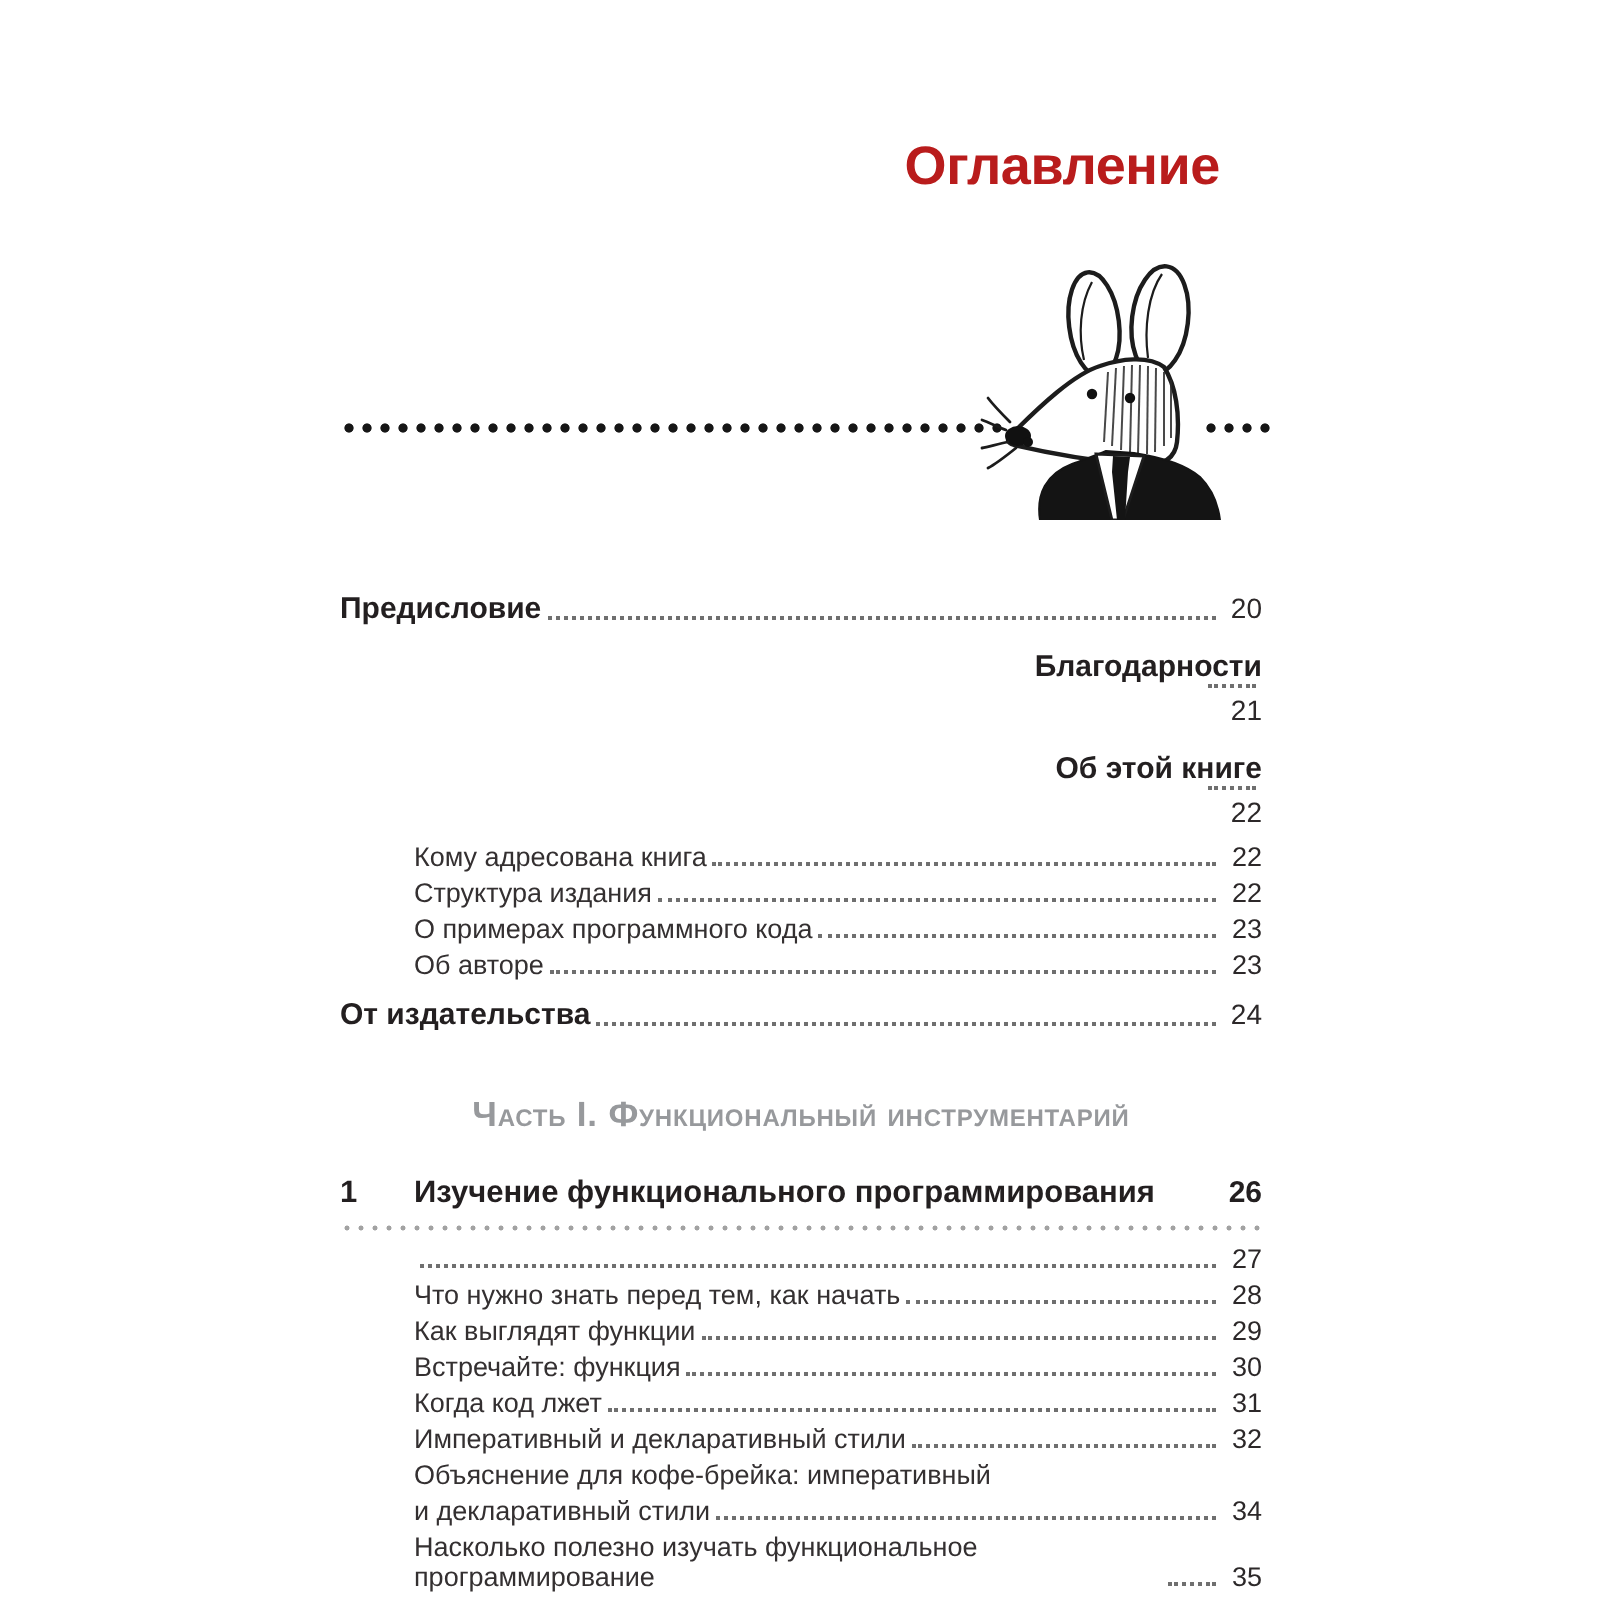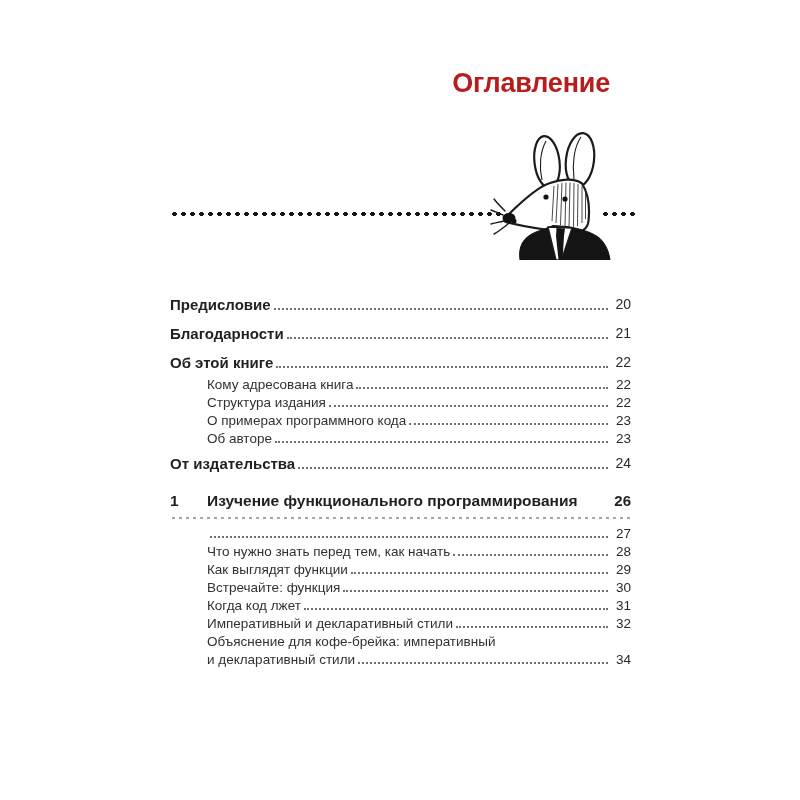--- a/index.html
+++ b/index.html
@@ -16,21 +16,21 @@
     background-image:radial-gradient(circle,#161616 2.1px,rgba(0,0,0,0) 2.5px);
     background-size:9px 8px;background-repeat:repeat-x;background-position:left center;
   }
   .dotline-left{left:170px;width:334px;}
   .dotline-right{left:601px;width:37px;}
   .mouse{position:absolute;left:490px;top:126px;}
   .toc{position:absolute;left:170px;top:296px;width:461px;}
   .toc-row{display:flex;align-items:flex-end;}
   .toc-row.l0{font-size:15px;font-weight:700;color:#231f20;line-height:17px;}
   .toc-row.l1{font-size:13.5px;font-weight:400;color:#343031;line-height:15px;padding-left:37px;}
-  .mt-lg{margin-top:12px;}
+  .mt-lg{margin-top:12px;flex-direction:column;}
   .mt-lg2{margin-top:9px;}
   .mt-md{margin-top:6px;}
   .mt-sm{margin-top:3px;}
   .lead{
     flex:1;min-width:24px;border-bottom:2px dotted #6f6f6f;
     margin:0 3px 3px 3px;align-self:flex-end;
   }
   .pg{font-weight:400;font-size:13.5px;color:#2c2829;min-width:20px;text-align:right;}
   .l0 .pg{font-size:14px;}
   .part-header{
@@ -150,20 +150,21 @@
           <span class="lead"></span>
           <span class="pg">23</span>
         </div>
         <div class="toc-row l0 mt-lg2">
           <span class="lbl">От издательства</span>
           <span class="lead"></span>
           <span class="pg">24</span>
         </div>
       </div>
 
+    <div class="part-header">Часть I. Функциональный инструментарий</div>
 
     <div class="chapter-heading">
       <span class="ch-num">1</span>
       <span class="ch-title">Изучение функционального программирования</span>
       <span class="ch-page">26</span>
     </div>
     <div class="chapter-rule"></div>
 
     <div id="chapter-entries">
         <div class="toc-row l1">
@@ -194,16 +195,21 @@
           <span class="lbl">Императивный и декларативный стили</span>
           <span class="lead"></span>
           <span class="pg">32</span>
         </div>
         <div class="wrap-line mt-sm">Объяснение для кофе-брейка: императивный</div>
         <div class="toc-row l1 mt-sm">
           <span class="lbl">и декларативный стили</span>
           <span class="lead"></span>
           <span class="pg">34</span>
         </div>
+        <div class="toc-row l1 mt-sm">
+          <span class="lbl">Насколько полезно изучать функциональное программирование</span>
+          <span class="lead"></span>
+          <span class="pg">35</span>
+        </div>
       </div>
   </div>
 
 </div>
 
 </body></html>

